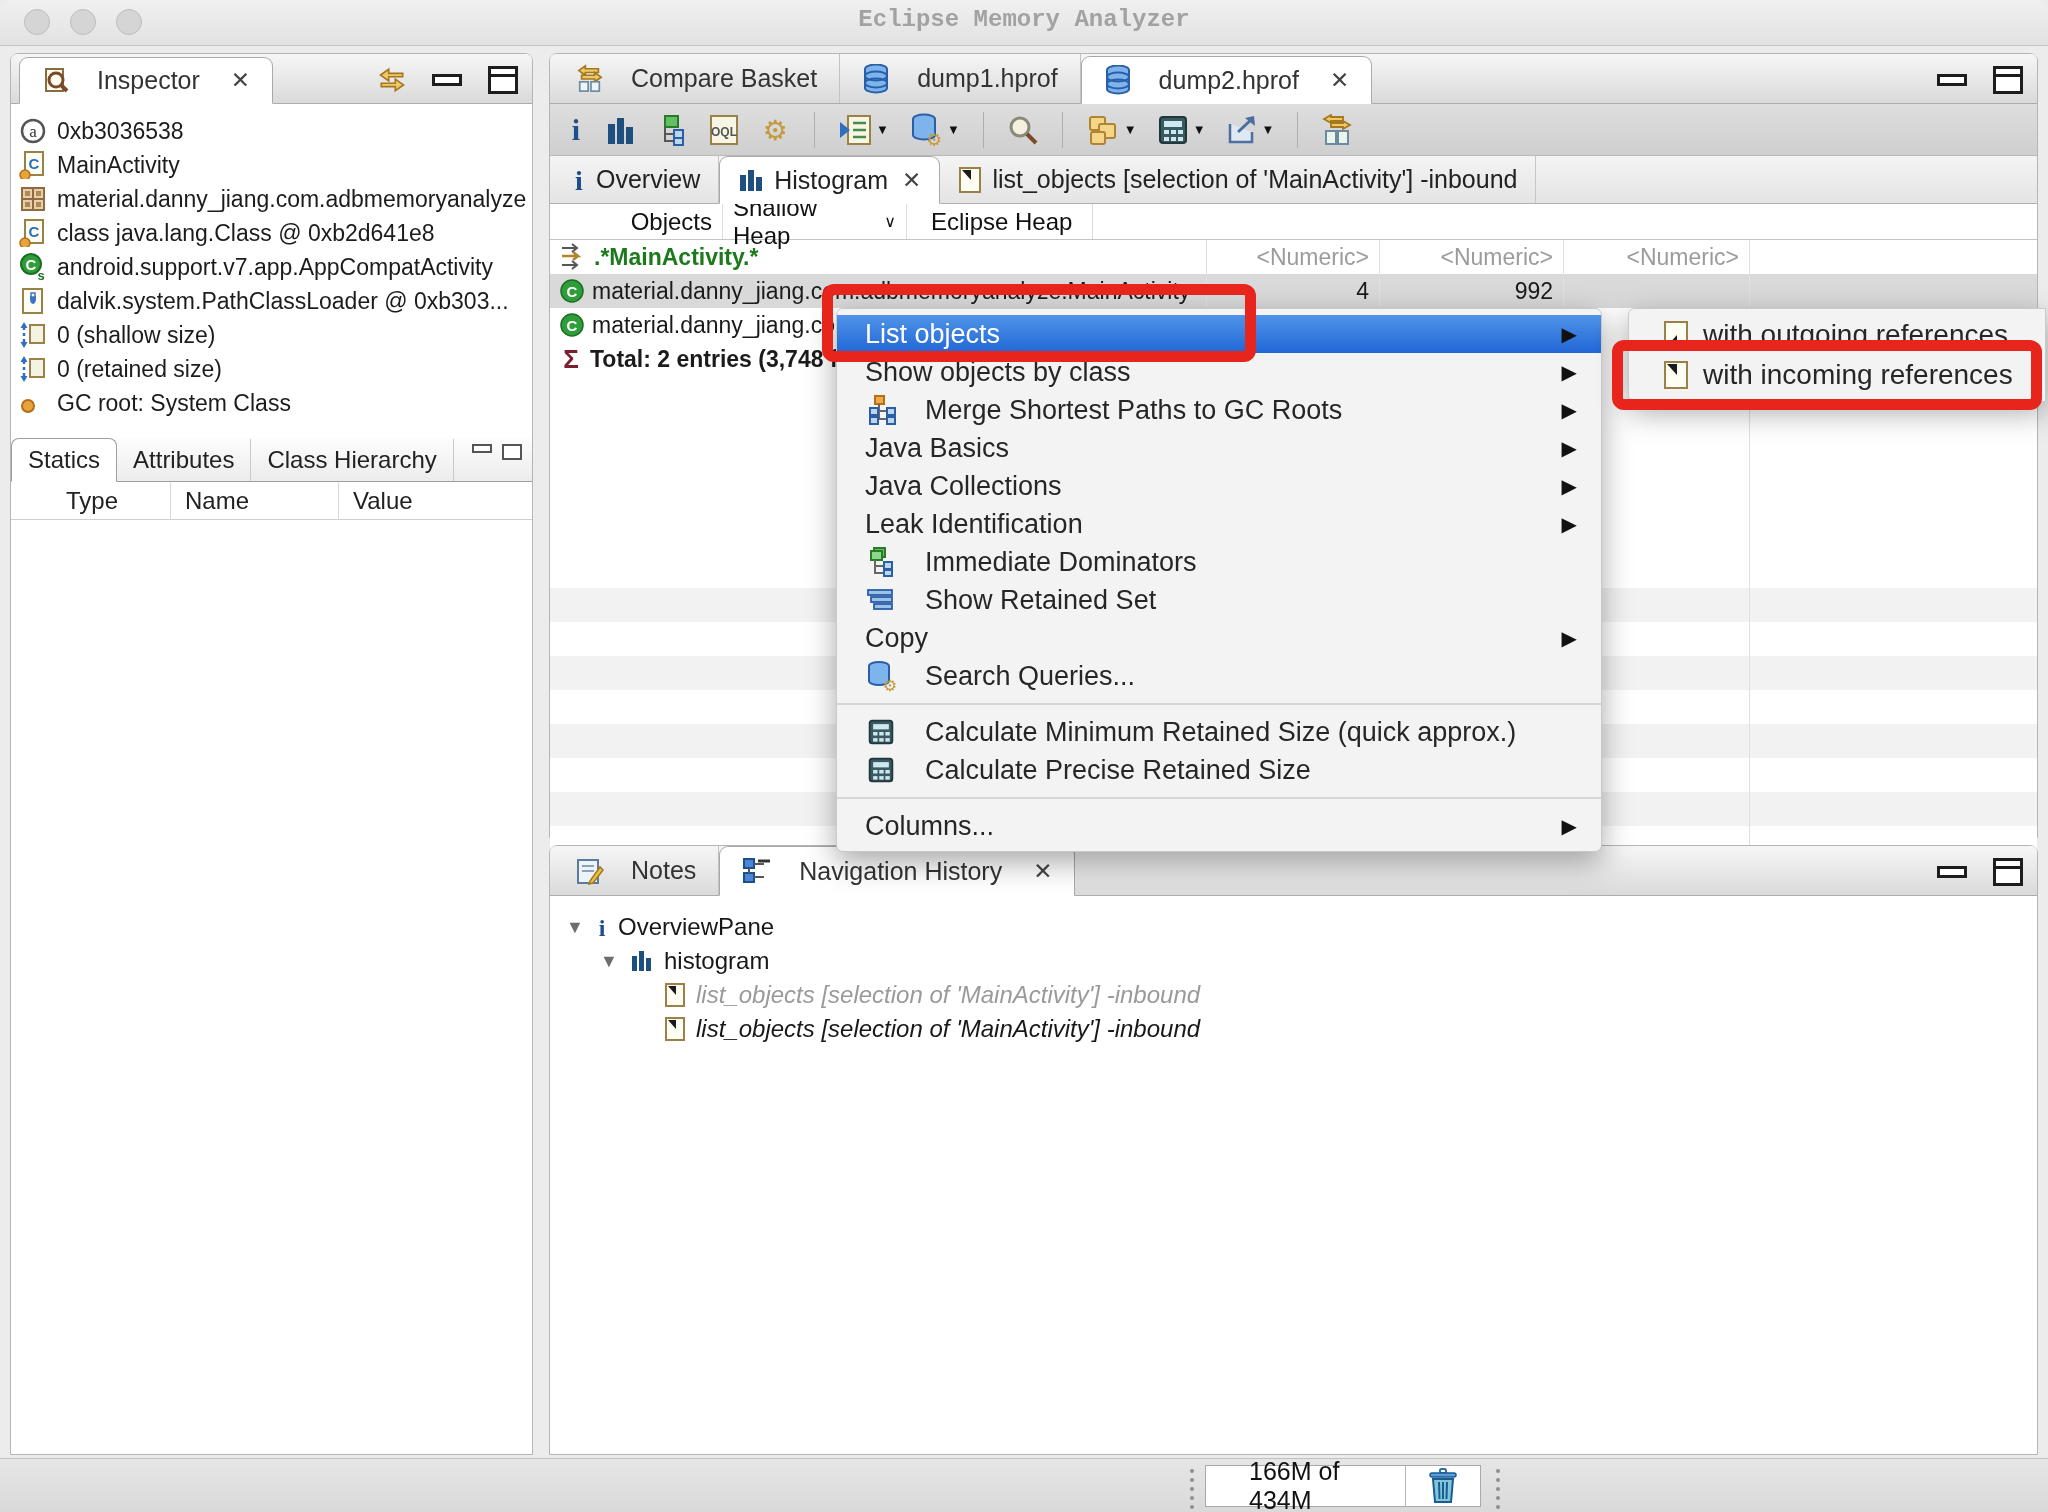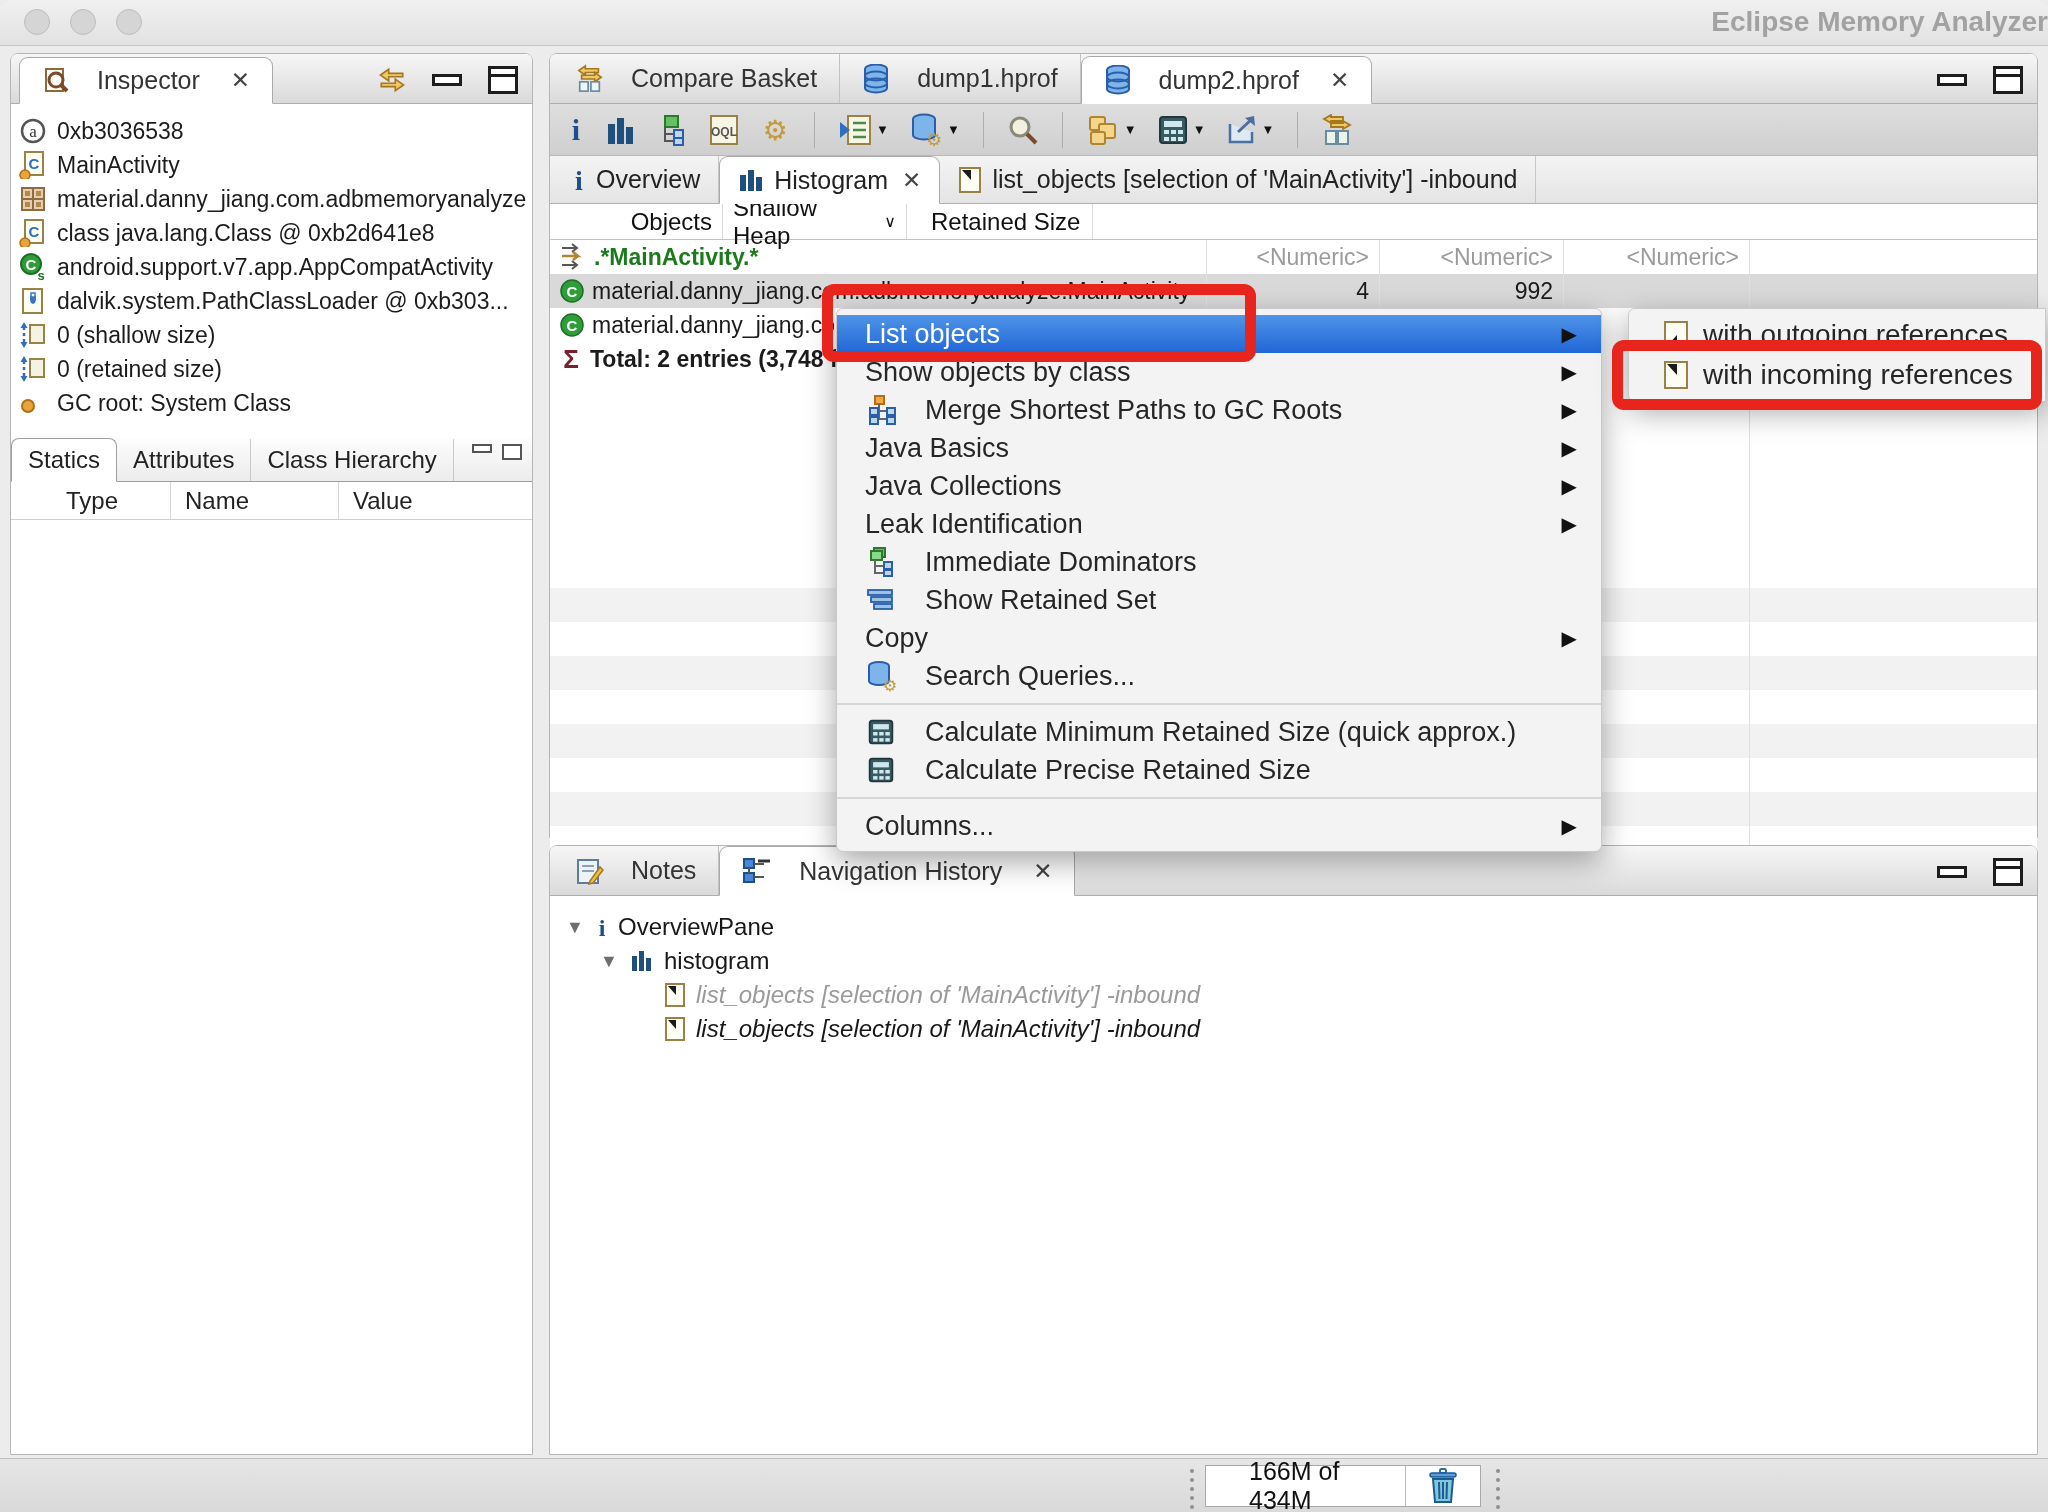--- a/index.html
+++ b/index.html
@@ -11,22 +11,22 @@
   }
   
   .titlebar {
     position:absolute; left:0; top:0; width:2048px; height:46px;
     background:linear-gradient(#f0f0f0,#e2e2e2);
     border-bottom:1px solid #c4c4c4;
     border-radius:12px 12px 0 0;
   }
   .lights { position:absolute; left:24px; top:9px; display:flex; gap:20px; }
   .light { width:26px; height:26px; border-radius:50%; background:#d5d5d5; border:1px solid #bdbdbd; }
-  .win-title { position:absolute; left:0; right:0; top:6px; text-align:right;
-    font-size:28px; color:#a2a2a2; font-weight:bold; }
+  .win-title { position:absolute; left:0; right:0; top:6px; text-align:center;
+    font-size:24px; color:#a2a2a2; font-weight:bold;font-family:Liberation Mono, monospace; }
 
   
   .panel { position:absolute; background:#fff; border:1px solid #b5b5b5; border-radius:6px 6px 0 0; }
   .tabbar {
     height:50px; background:linear-gradient(#f6f6f6,#dadada);
     border-bottom:1px solid #adadad; border-radius:6px 6px 0 0;
     display:flex; align-items:stretch; position:relative;
   }
   .tab {
     display:flex; align-items:center; gap:27px; padding:0 22px;
@@ -468,21 +468,21 @@
     </div>
   </div>
 
   <div class="grid">
     <div class="grid-head">
       <div class="gh gh-obj">Objects</div>
       <div class="gh gh-shal">
           <span>Shallow Heap</span>
           <span style="font-size:16px;margin-left:8px;">∨</span>
         </div>
-      <div class="gh gh-ret">Retained Size</div>
+      <div class="gh gh-ret">Eclipse Heap</div>
       <div class="gh gh-rest"></div>
     </div>
 
     <div class="trow">
       <div class="td td-name">
         <svg width="26" height="28" viewBox="0 0 26 28">
             <path d="M2 5 H16 M12 1 L17 5 L12 9" stroke="#555" stroke-width="2" fill="none"></path>
             <path d="M2 13 H18 L13 9 M18 13 L13 17" stroke="#b08430" stroke-width="2.5" fill="none"></path>
             <path d="M2 22 H16 M12 18 L17 22 L12 26" stroke="#555" stroke-width="2" fill="none"></path>
           </svg>

